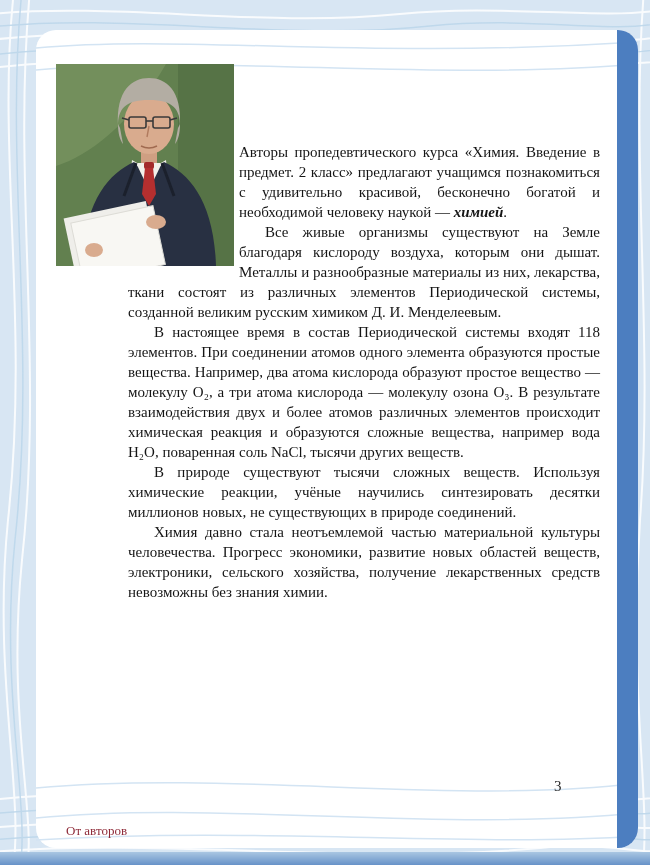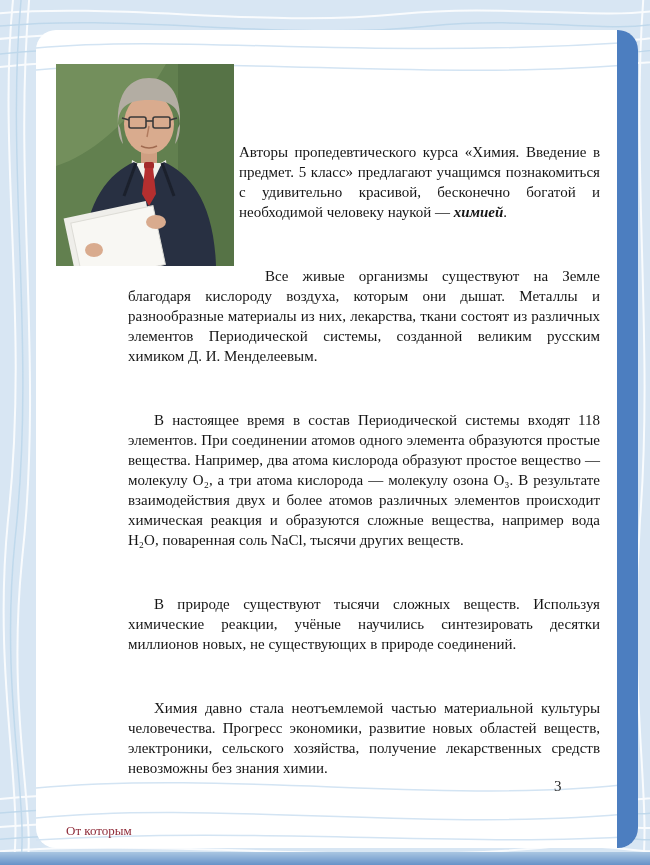--- a/index.html
+++ b/index.html
@@ -13,21 +13,21 @@
   .deco.bottom{bottom:0;}
   .accent-bar{position:absolute;left:617px;top:30px;width:21px;height:818px;
               background:#4c7ec0;border-radius:0 20px 20px 0;}
   .bottom-bar{position:absolute;left:0;bottom:0;width:650px;height:13px;
               background:linear-gradient(180deg,#a9c6e2,#6792c8);}
   .photo{position:absolute;left:20px;top:34px;width:178px;height:202px;overflow:hidden;}
   .article{position:absolute;left:92px;top:112px;width:472px;font-size:15px;line-height:20px;
            color:#151515;text-align:justify;hyphens:auto;}
   .photo-spacer{float:left;width:111px;height:129px;}
   .para{margin:0;}
-  .para.indent{text-indent:26px;margin-top:44px;}
+  .para.indent{text-indent:26px;}
   .bi{font-weight:bold;}
   .page-number{position:absolute;left:518px;top:748px;font-size:15px;color:#2b2b2b;}
   .footer-label{position:absolute;left:30px;top:793px;font-size:13px;color:#8e2a38;}
 </style>
 </head>
 <body>
 
 <div class="page">
 
   <svg class="contours" width="650" height="865" viewBox="0 0 650 865">
@@ -106,28 +106,28 @@
           <rect x="12" y="144" width="84" height="62" fill="#efeeea"></rect>
           <rect x="18" y="150" width="84" height="60" fill="#f8f7f3" stroke="#dddcd6"></rect>
         </g>
         <ellipse cx="100" cy="158" rx="10" ry="7" fill="#d9ab8e"></ellipse>
         <ellipse cx="38" cy="186" rx="9" ry="7" fill="#d9ab8e"></ellipse>
       </svg>
     </div>
 
     <div class="article">
       <div class="photo-spacer"></div>
-      <p class="para"><span>Авторы пропедевтического курса «Химия. Введение в предмет. 5 класс» предлагают учащимся познакомиться с удивительно красивой, бесконечно богатой и необходимой человеку наукой — </span><em class="bi">химией</em><span>.</span></p>
+      <p class="para"><span>Авторы пропедевтического курса «Химия. Введение в предмет. 2 класс» предлагают учащимся познакомиться с удивительно красивой, бесконечно богатой и необходимой человеку наукой — </span><em class="bi">химией</em><span>.</span></p>
       <p class="para indent">Все живые организмы существуют на Земле благодаря кислороду воздуха, которым они дышат. Металлы и разнообразные материалы из них, лекарства, ткани состоят из различных элементов Периодической системы, созданной великим русским химиком Д. И. Менделеевым.</p>
       <p class="para indent">В настоящее время в состав Периодической системы входят 118 элементов. При соединении атомов одного элемента образуются простые вещества. Например, два атома кислорода образуют простое вещество — молекулу O₂, а три атома кислорода — молекулу озона O₃. В результате взаимодействия двух и более атомов различных элементов происходит химическая реакция и образуются сложные вещества, например вода H₂O, поваренная соль NaCl, тысячи других веществ.</p>
       <p class="para indent">В природе существуют тысячи сложных веществ. Используя химические реакции, учёные научились синтезировать десятки миллионов новых, не существующих в природе соединений.</p>
       <p class="para indent">Химия давно стала неотъемлемой частью материальной культуры человечества. Прогресс экономики, развитие новых областей веществ, электроники, сельского хозяйства, получение лекарственных средств невозможны без знания химии.</p>
     </div>
 
     <div class="page-number">3</div>
-    <div class="footer-label">От которым</div>
+    <div class="footer-label">От авторов</div>
   </div>
 
   <div class="accent-bar"></div>
 
   <div class="bottom-bar"></div>
 
 </div>
 
 </body></html>

